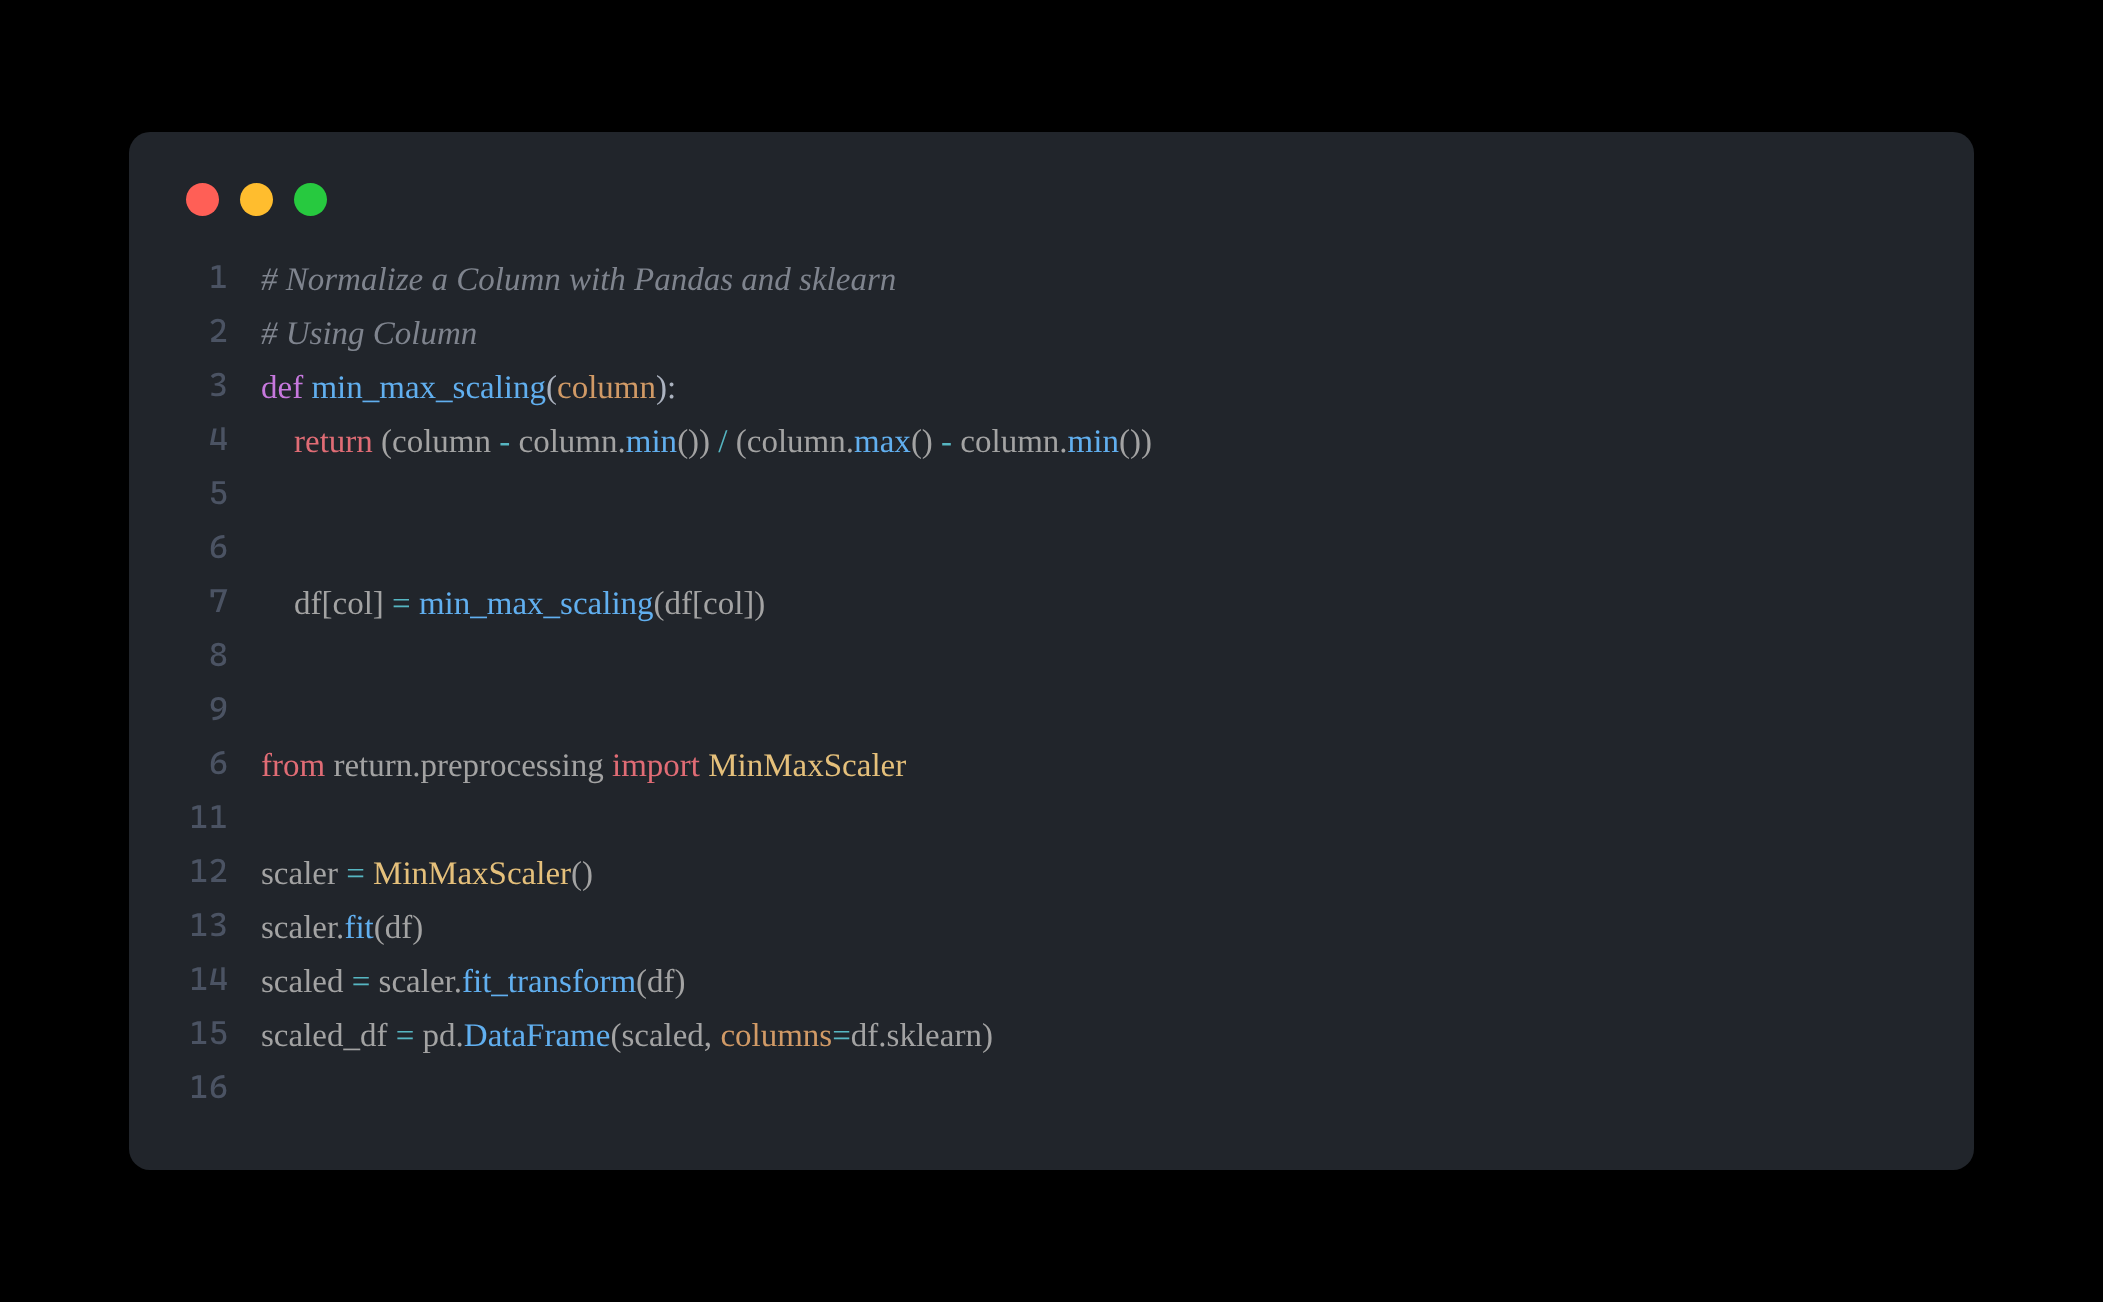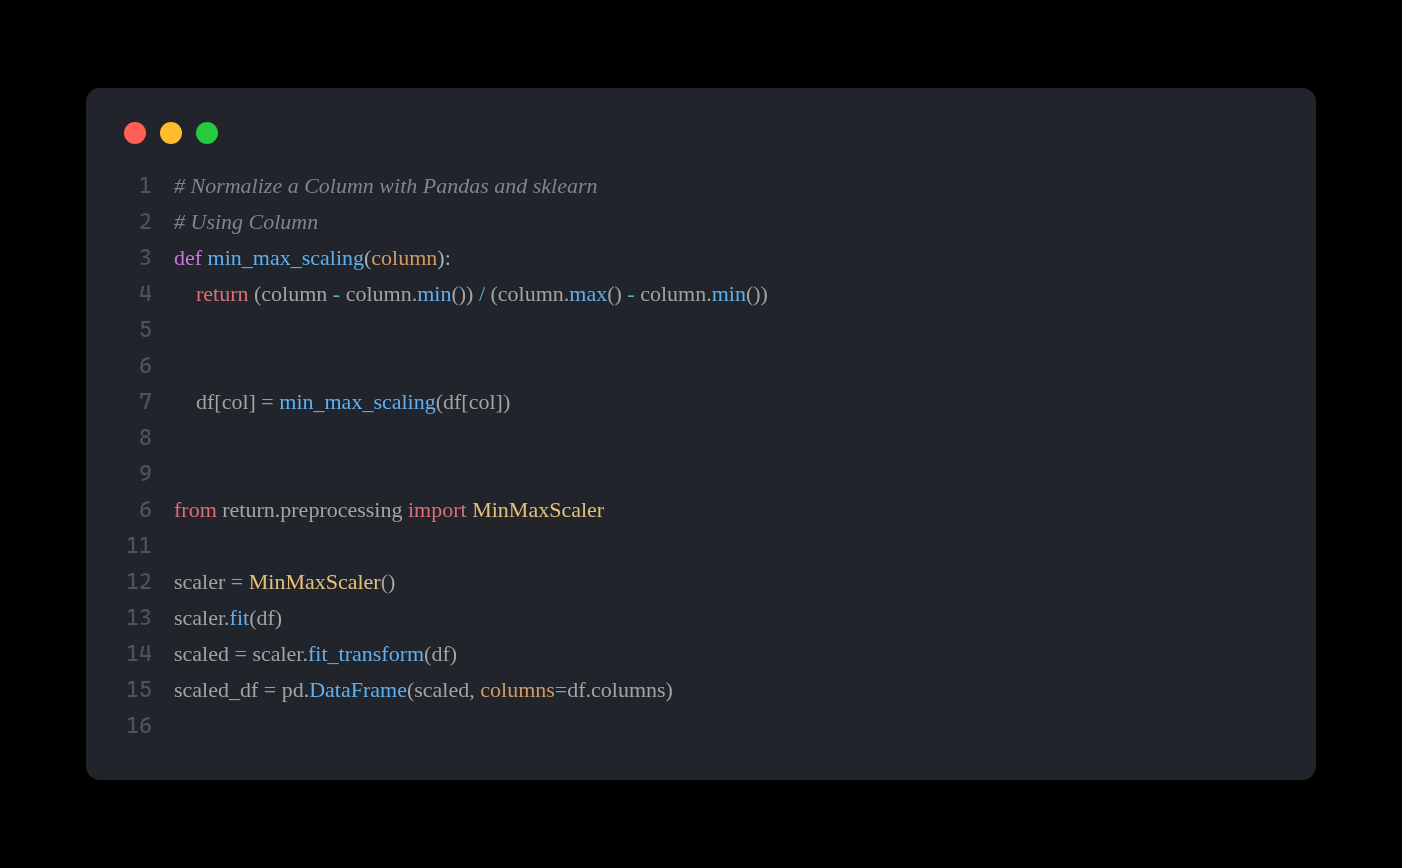--- a/index.html
+++ b/index.html
@@ -82,16 +82,16 @@
       <div class="line"><span class="gutter">5</span><span class="content"><span class="c-plain"></span></span></div>
       <div class="line"><span class="gutter">6</span></div>
       <div class="line"><span class="gutter">7</span><span class="content"><span class="c-plain">    df[col] </span><span class="c-op">=</span><span class="c-plain"> </span><span class="c-call">min_max_scaling</span><span class="c-plain">(df[col])</span></span></div>
       <div class="line"><span class="gutter">8</span><span class="content"><span class="c-plain"></span></span></div>
       <div class="line"><span class="gutter">9</span></div>
       <div class="line"><span class="gutter">6</span><span class="content"><span class="c-keyword2">from</span><span class="c-plain"> return.preprocessing </span><span class="c-keyword2">import</span><span class="c-ident"> MinMaxScaler</span></span></div>
       <div class="line"><span class="gutter">11</span><span class="content"><span class="c-plain"></span></span></div>
       <div class="line"><span class="gutter">12</span><span class="content"><span class="c-plain">scaler </span><span class="c-op">=</span><span class="c-plain"> </span><span class="c-ident">MinMaxScaler</span><span class="c-plain">()</span></span></div>
       <div class="line"><span class="gutter">13</span><span class="content"><span class="c-plain">scaler.</span><span class="c-call">fit</span><span class="c-plain">(df)</span></span></div>
       <div class="line"><span class="gutter">14</span><span class="content"><span class="c-plain">scaled </span><span class="c-op">=</span><span class="c-plain"> scaler.</span><span class="c-call">fit_transform</span><span class="c-plain">(df)</span></span></div>
-      <div class="line"><span class="gutter">15</span><span class="content"><span class="c-plain">scaled_df </span><span class="c-op">=</span><span class="c-plain"> pd.</span><span class="c-call">DataFrame</span><span class="c-plain">(scaled, </span><span class="c-param">columns</span><span class="c-op">=</span><span class="c-plain">df.columns)</span></span></div>
+      <div class="line"><span class="gutter">15</span><span class="content"><span class="c-plain">scaled_df </span><span class="c-op">=</span><span class="c-plain"> pd.</span><span class="c-call">DataFrame</span><span class="c-plain">(scaled, </span><span class="c-param">columns</span><span class="c-op">=</span><span class="c-plain">df.sklearn)</span></span></div>
       <div class="line"><span class="gutter">16</span><span class="content"><span class="c-plain"></span></span></div>
     </div>
 </div>
 
 </body></html>

